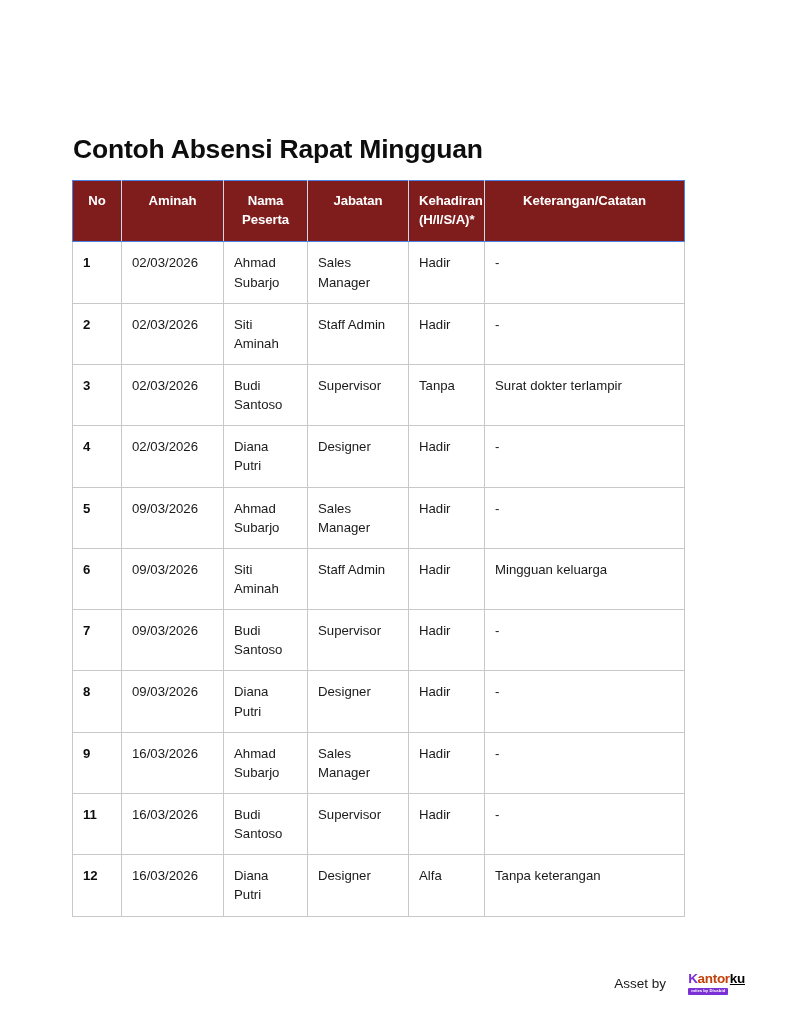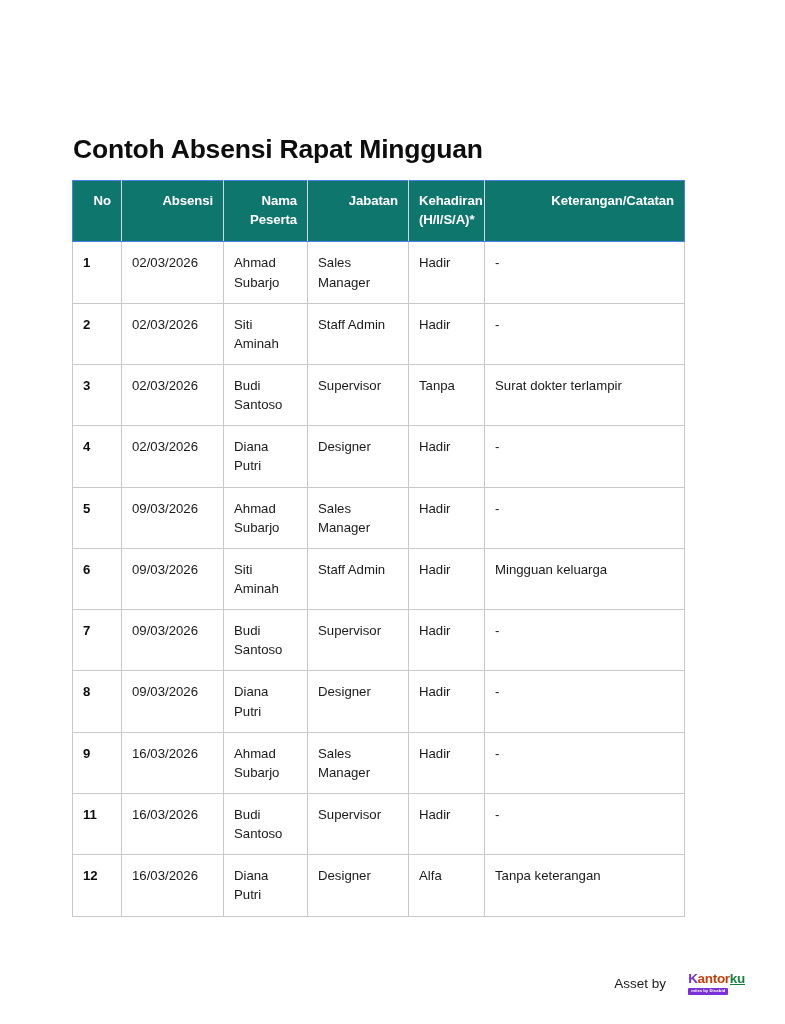--- a/index.html
+++ b/index.html
@@ -51,25 +51,25 @@
   }
 
   table.attendance col.c-no      { width: 49px; }
   table.attendance col.c-tanggal { width: 102px; }
   table.attendance col.c-nama    { width: 84px; }
   table.attendance col.c-jabatan { width: 101px; }
   table.attendance col.c-hadir   { width: 76px; }
   table.attendance col.c-ket     { width: 200px; }
 
   table.attendance thead th {
-    background: #0f766e;
+    background: #7f1d1d;
     color: #ffffff;
     font-weight: bold;
     font-size: 13.2px;
-    text-align: right;
+    text-align: center;
     vertical-align: top;
     padding: 11px 10px 12px 10px;
     border: 1px solid #4a80e8;
     border-right-color: #cfd8ea;
     line-height: 1.42;
     letter-spacing: -0.1px;
   }
   table.attendance thead th:last-child {
     border-right-color: #4a80e8;
   }
@@ -112,21 +112,21 @@
   }
 
   .brand-word {
     font-size: 13.5px;
     font-weight: bold;
     letter-spacing: -0.3px;
     white-space: nowrap;
   }
   .brand-k { color: #7b2fd6; }
   .brand-antor { color: #c2410c; }
-  .brand-ku { color: #15803d; text-decoration: underline; }
+  .brand-ku { color: #000000; text-decoration: underline; }
 
   .brand-tag {
     margin-top: 2px;
     background: #7b2fd6;
     color: #ffffff;
     font-size: 4.2px;
     letter-spacing: 0.1px;
     padding: 1.5px 3px;
     border-radius: 1px;
     white-space: nowrap;
@@ -146,21 +146,21 @@
         <col class="c-no">
         <col class="c-tanggal">
         <col class="c-nama">
         <col class="c-jabatan">
         <col class="c-hadir">
         <col class="c-ket">
       </colgroup>
       <thead>
         <tr>
           <th>No</th>
-          <th>Absensi</th>
+          <th>Aminah</th>
           <th>Nama Peserta</th>
           <th>Jabatan</th>
           <th>Kehadiran (H/I/S/A)*</th>
           <th>Keterangan/Catatan</th>
         </tr>
       </thead>
       <tbody id="table-body">
           <tr>
             <td class="num">1</td>
             <td>02/03/2026</td>

